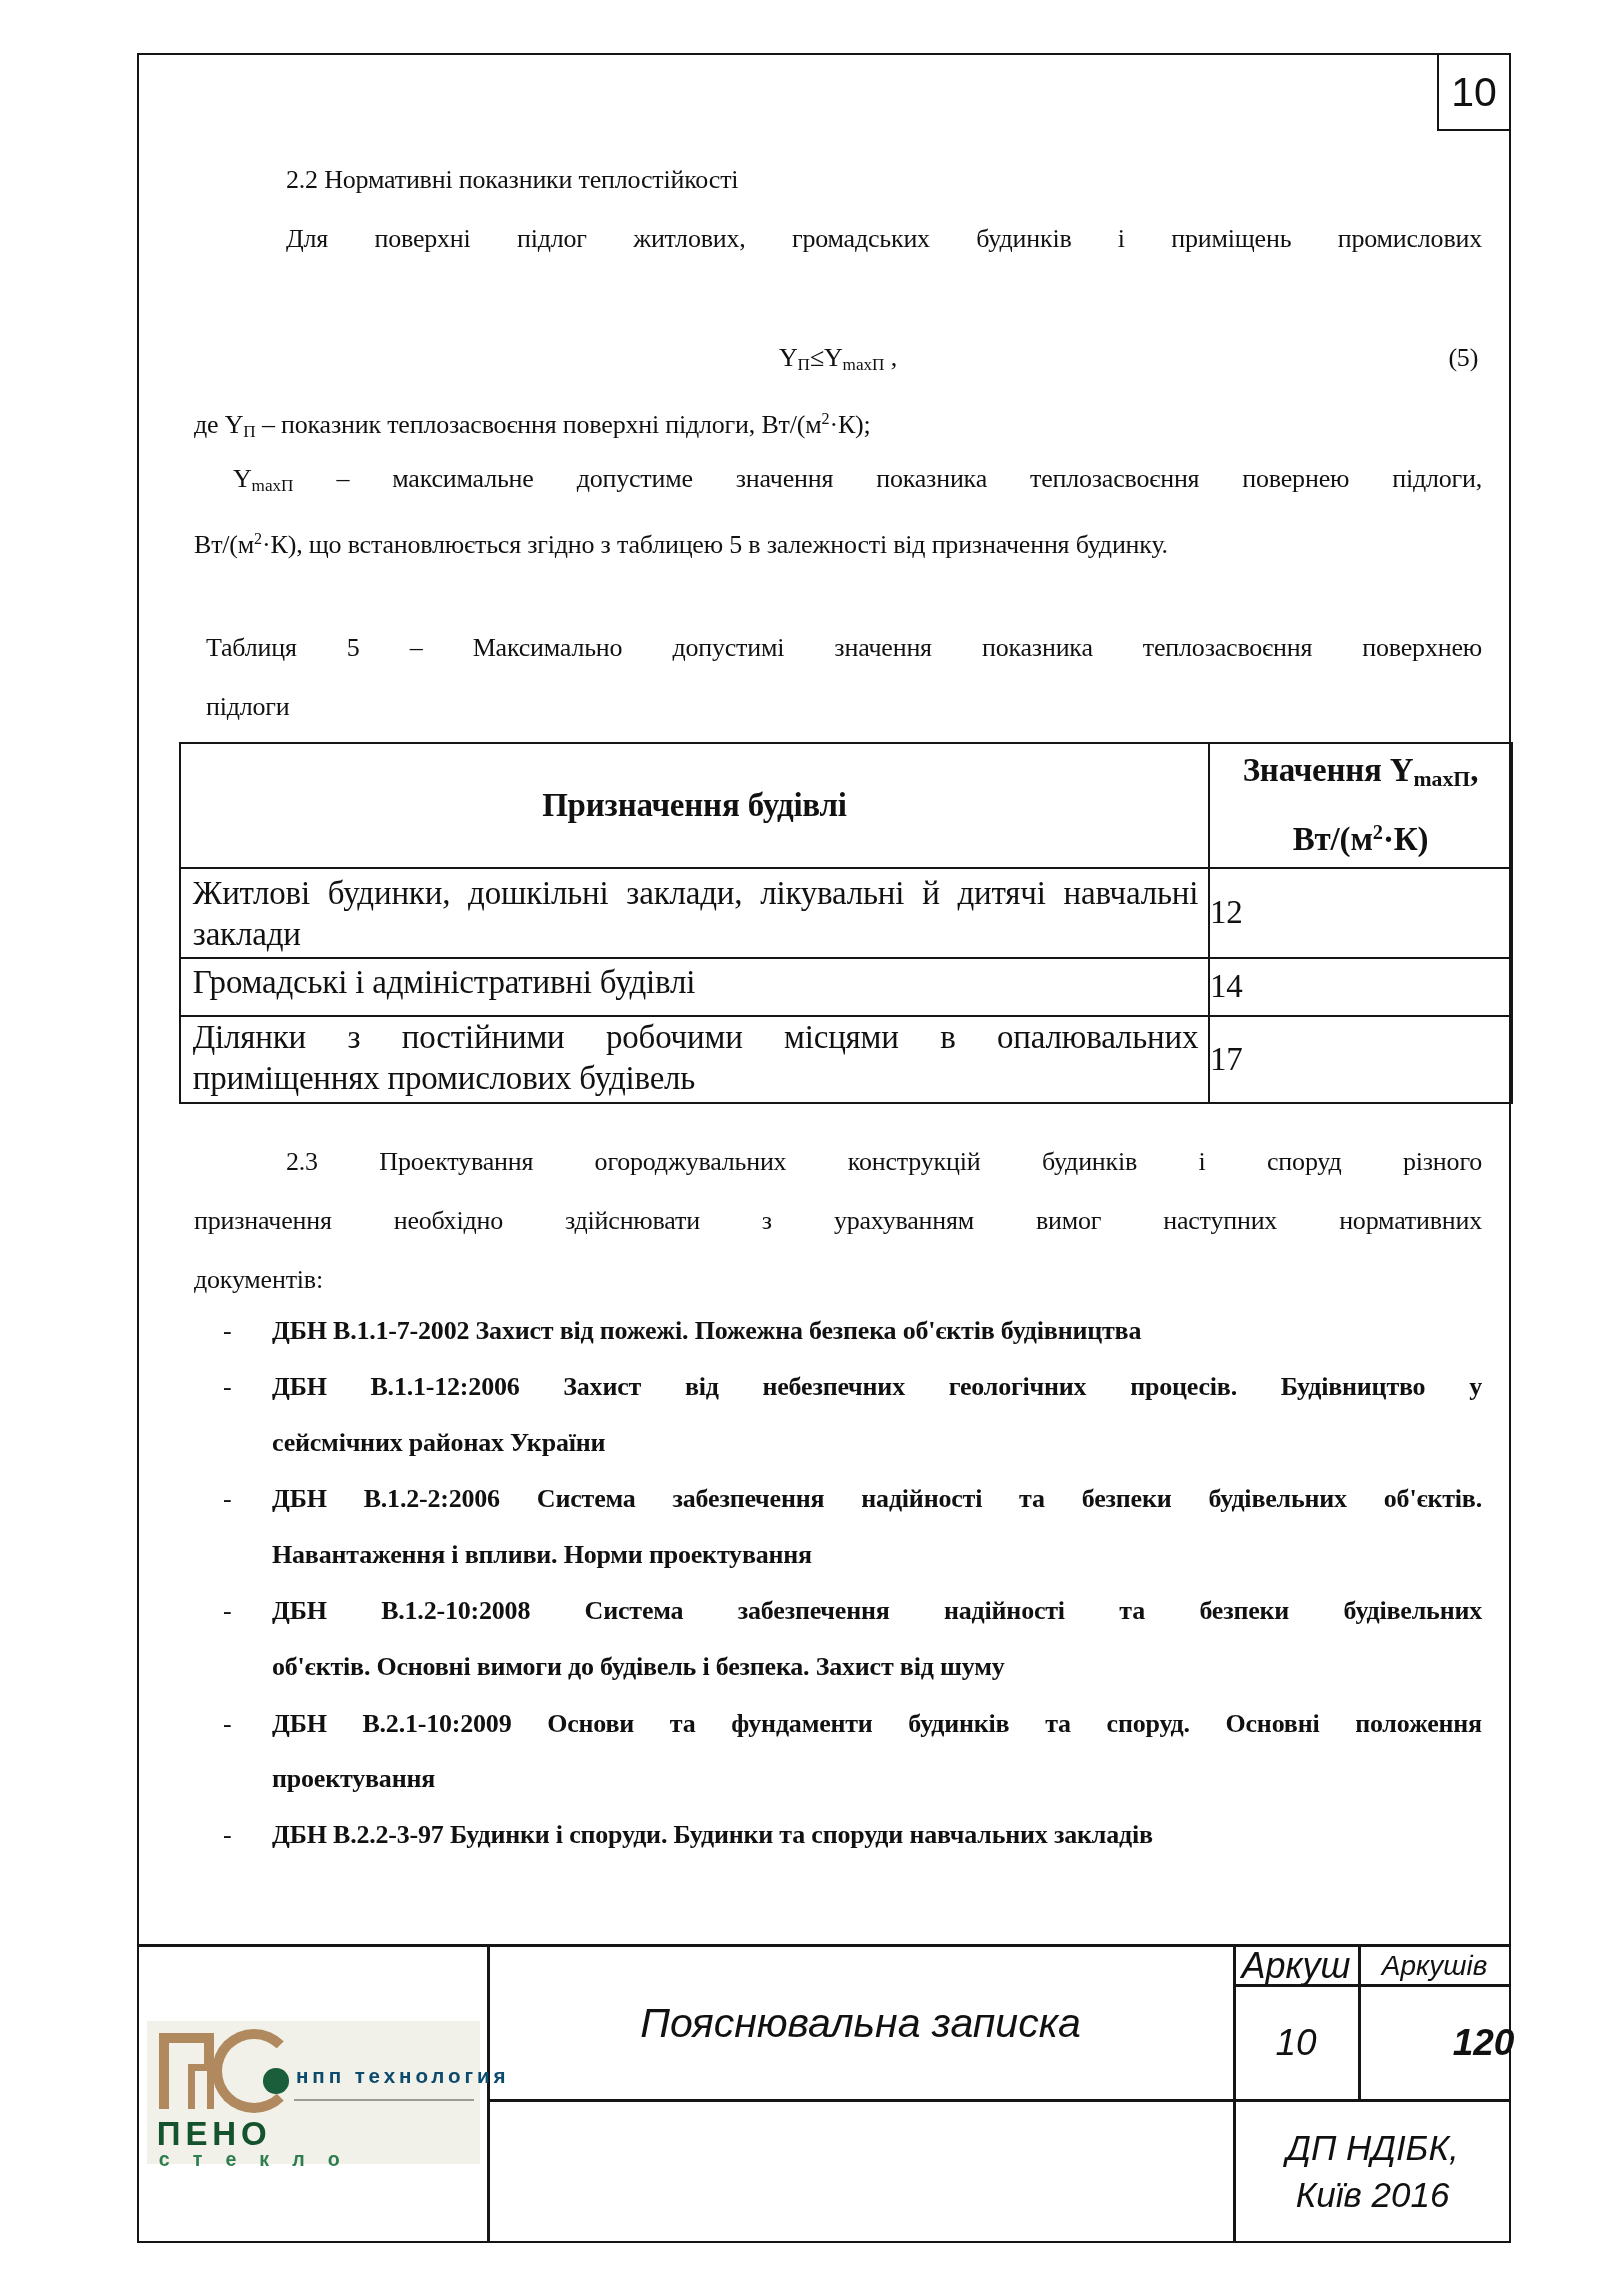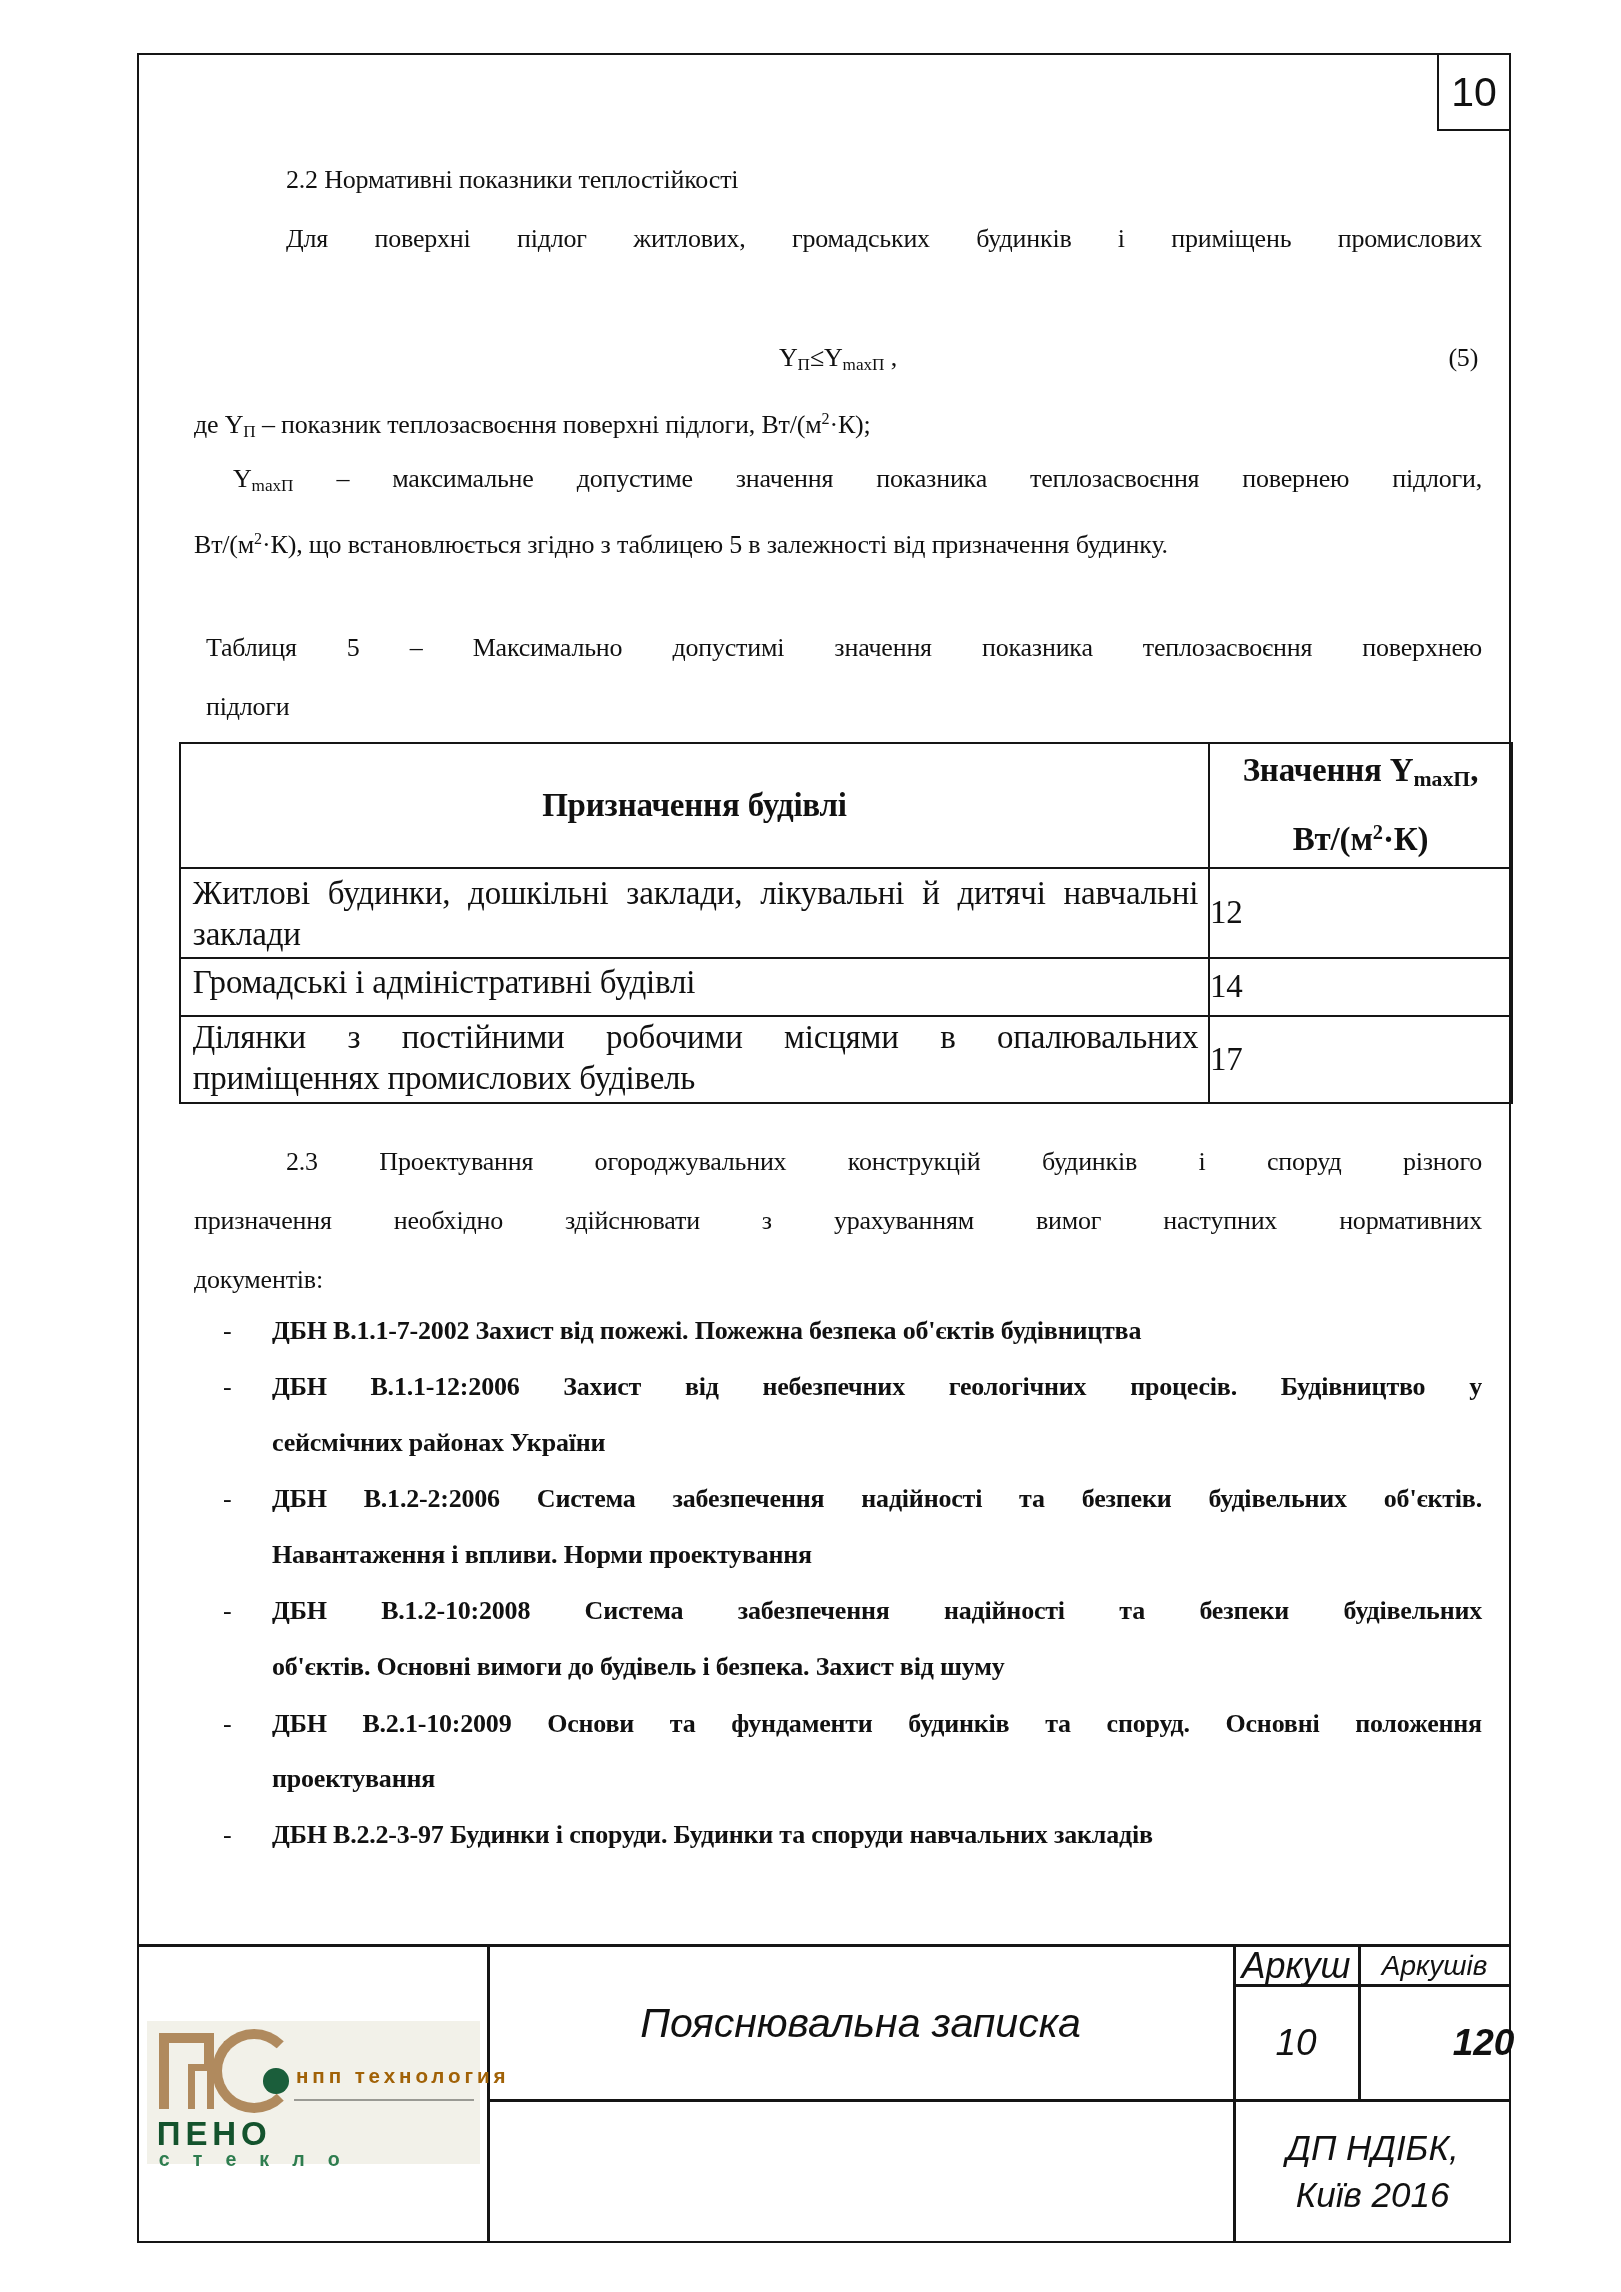--- a/index.html
+++ b/index.html
@@ -62,21 +62,21 @@
   .hdr-sheets{left:1360px;top:1949px;width:149px;height:33px;font-size:28px;}
   .val-sheet{left:1236px;top:1987px;width:120px;height:111px;font-size:37px;}
   .val-sheets{left:1409px;top:1987px;width:149px;height:111px;font-size:37px;font-weight:bold;}
   .org-cell{left:1236px;top:2102px;width:273px;height:137px;font-size:35px;line-height:47px;text-align:center;flex-direction:column;}
   
   .logo-block{position:absolute;left:147px;top:2021px;width:333px;height:143px;background:#f2f1e9;}
   .logo-p{position:absolute;left:11.8px;top:11.8px;width:55px;height:76px;border:10.8px solid #b08a5e;border-bottom:none;box-sizing:border-box;}
   .logo-p-inner{position:absolute;left:41px;top:43px;width:25.5px;height:45px;border:7.8px solid #b08a5e;border-bottom:none;box-sizing:border-box;background:#f2f1e9;}
   .logo-c{position:absolute;left:65px;top:7.8px;width:84px;height:84px;border:10.8px solid #b08a5e;border-right-color:transparent;border-radius:50%;box-sizing:border-box;}
   .logo-dot{position:absolute;left:116px;top:47px;width:25.5px;height:25.5px;border-radius:50%;background:#1b5e3b;}
-  .logo-npp{position:absolute;left:149px;top:43px;font-family:"Liberation Sans",sans-serif;font-weight:bold;font-size:20.6px;letter-spacing:3.9px;color:#a16207;white-space:nowrap;}
+  .logo-npp{position:absolute;left:149px;top:43px;font-family:"Liberation Sans",sans-serif;font-weight:bold;font-size:20.6px;letter-spacing:3.9px;color:#0c4a6e;white-space:nowrap;}
   .logo-underline{position:absolute;left:147px;top:78px;width:180px;height:2px;background:#9a9a94;}
   .logo-peno{position:absolute;left:9.8px;top:94px;font-family:"Liberation Sans",sans-serif;font-weight:bold;font-size:33px;letter-spacing:4.9px;color:#14532d;white-space:nowrap;}
   .logo-steklo{position:absolute;left:11.8px;top:127px;font-family:"Liberation Sans",sans-serif;font-weight:bold;font-size:19.6px;letter-spacing:8.8px;color:#2e7d4f;white-space:nowrap;}
 </style>
 </head>
 <body>
 
 <div class="page">
 
   <div class="frame"></div>

